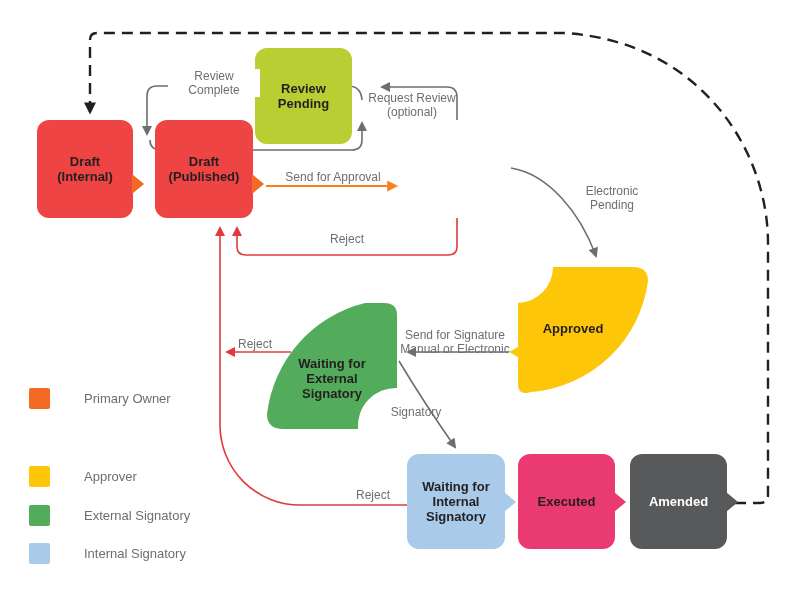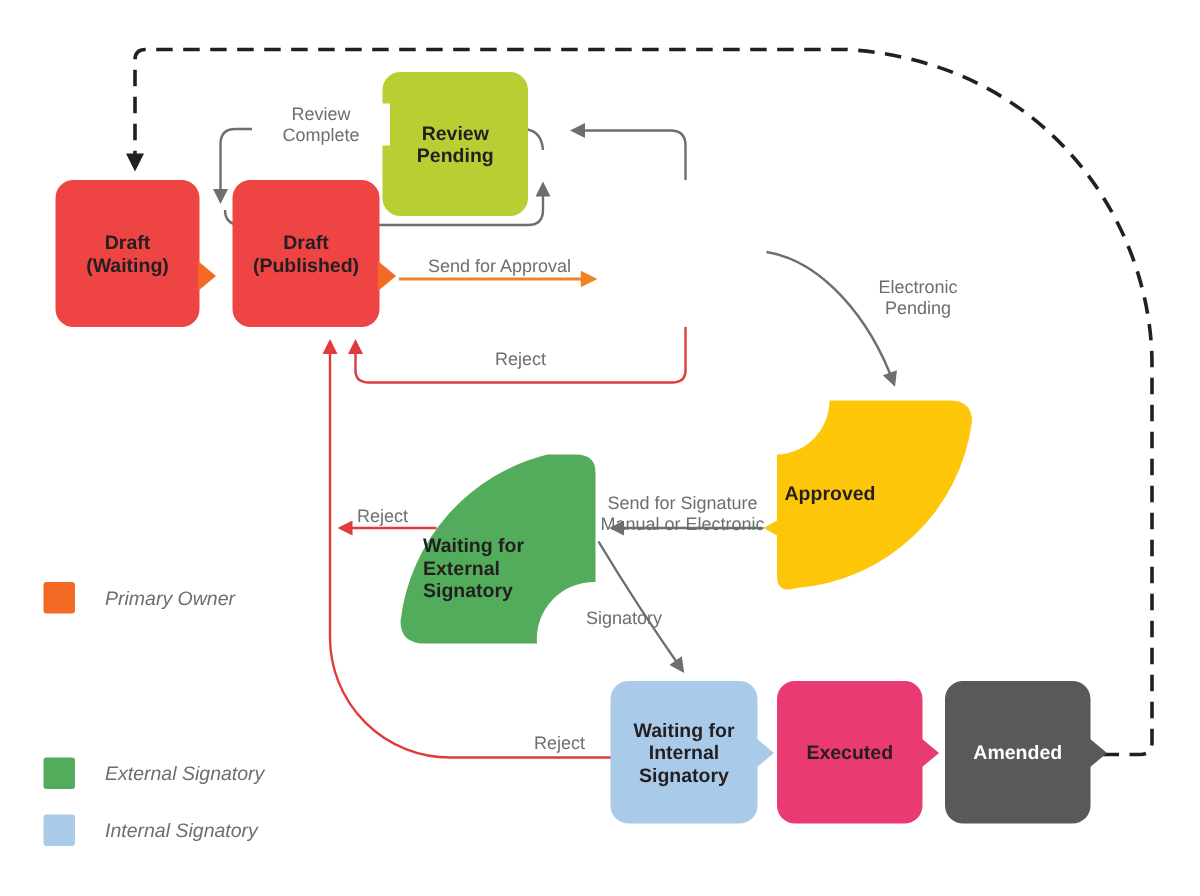--- a/index.html
+++ b/index.html
@@ -25,38 +25,38 @@
        border-left-width:12px;border-right-width:0;}
   .orange .tip{border-left-color:#F26A24}
   .lime .tip{border-left-color:#B8CE33}
   .blue .tip{border-left-color:#A9CAE8}
   .pink .tip{border-left-color:#E93A72}
   .dark .tip{border-left-color:#58595B}
   .n-draft-internal .tip,.n-draft-published .tip{top:54px}
   .n-waiting-approval .tip{top:37px}
   .n-waiting-internal .tip,.n-executed .tip,.n-amended .tip{top:38px}
   .blob-label{position:absolute;font-weight:bold;font-size:13px;line-height:15px;
-              color:#231F20;}
+              color:#231F20;text-align:center;}
   .lbl-approved{left:523px;top:321px;width:100px}
   .lbl-external{left:282px;top:356px;width:100px}
   .elbl{position:absolute;color:#6D6E71;font-size:12px;line-height:14px;text-align:center;}
   .e-review-complete{left:168px;top:69px;width:92px;background:#fff}
   .e-request-review{left:362px;top:91px;width:100px}
   .e-send-approval{left:272px;top:170px;width:122px}
   .e-reject1{left:312px;top:232px;width:70px}
   .e-approvals{left:572px;top:184px;width:80px}
   .e-send-signature{left:394px;top:328px;width:122px}
   .e-signature{left:376px;top:405px;width:80px}
   .e-reject2{left:226px;top:337px;width:58px}
   .e-reject3{left:344px;top:488px;width:58px}
   .elbl span,.node span,.blob-label span{display:block;}
   .legend-row{position:absolute;left:29px;display:flex;align-items:center;}
   .lg-0{top:388px}.lg-1{top:427px}.lg-2{top:466px}.lg-3{top:505px}.lg-4{top:543px}
   .swatch{width:21px;height:21px;border-radius:2px;flex:0 0 auto;}
-  .legend-label{margin-left:20px;font-size:13px;color:#6D6E71;white-space:nowrap;font-style:italic;}
+  .legend-label{margin-left:34px;font-size:13px;color:#6D6E71;white-space:nowrap;}
 </style>
 </head>
 <body>
 
 <div class="stage">
 
   <svg class="layer" width="800" height="597" viewBox="0 0 800 597">
     <defs>
       <marker id="ah-gray" viewBox="0 0 10 10" refX="8" refY="5" markerWidth="11" markerHeight="10" markerUnits="userSpaceOnUse" orient="auto">
           <path d="M0,0 L10,5 L0,10 Z" fill="#6D6E71"></path>
@@ -91,21 +91,21 @@
     <path d="M 291,352 L 227,352" fill="none" stroke="#E03A3C" stroke-width="1.6" marker-end="url(#ah-red)"></path>
     <path d="M 408,505 L 300,505 A 80,80 0 0 1 220,425 L 220,228" fill="none" stroke="#E03A3C" stroke-width="1.6" marker-end="url(#ah-red)"></path>
 
     <path d="M 553,267 L 633,267 Q 648,267 648,281 A 128,128 0 0 1 531,392 Q 518,396 518,384 L 518,357 L 509,352 L 518,347 L 518,303 A 36,36 0 0 0 553,267 Z" fill="#FDC608"></path>
 
     <path d="M 365,303 L 384,303 Q 397,303 397,315 L 397,388 A 38,38 0 0 0 358,429 L 283,429 Q 267,429 267,414 A 130,130 0 0 1 365,303 Z" fill="#53AC5B"></path>
   </svg>
 
   <div class="node orange n-draft-internal">
     <span>Draft</span>
-    <span>(Waiting)</span>
+    <span>(Internal)</span>
     <i class="tip"></i>
   </div>
   <div class="node orange n-draft-published">
     <span>Draft</span>
     <span>(Published)</span>
     <i class="tip"></i>
   </div>
   <div class="node lime n-review-pending">
     <span>Review</span>
     <span>Pending</span>
@@ -129,38 +129,46 @@
   <div class="blob-label lbl-external">
     <span>Waiting for</span>
     <span>External</span>
     <span>Signatory</span>
   </div>
 
   <div class="elbl e-review-complete">
     <span>Review</span>
     <span>Complete</span>
   </div>
+  <div class="elbl e-request-review">
+    <span>Request Review</span>
+    <span>(optional)</span>
+  </div>
   <div class="elbl e-send-approval">Send for Approval</div>
   <div class="elbl e-reject1">Reject</div>
   <div class="elbl e-approvals">
     <span>Electronic</span>
     <span>Pending</span>
   </div>
   <div class="elbl e-send-signature">
     <span>Send for Signature</span>
     <span>Manual or Electronic</span>
   </div>
   <div class="elbl e-signature">Signatory</div>
   <div class="elbl e-reject2">Reject</div>
   <div class="elbl e-reject3">Reject</div>
 
   <div class="legend-row lg-0">
     <span class="swatch" style="background: rgb(242, 106, 36);"></span>
     <span class="legend-label">Primary Owner</span>
   </div>
+  <div class="legend-row lg-2">
+    <span class="swatch" style="background: rgb(253, 198, 8);"></span>
+    <span class="legend-label">Approver</span>
+  </div>
   <div class="legend-row lg-4">
     <span class="swatch" style="background: rgb(169, 202, 232);"></span>
     <span class="legend-label">Internal Signatory</span>
   </div>
   <div class="legend-row lg-3">
     <span class="swatch" style="background: rgb(83, 172, 91);"></span>
     <span class="legend-label">External Signatory</span>
   </div>
 
 </div>

